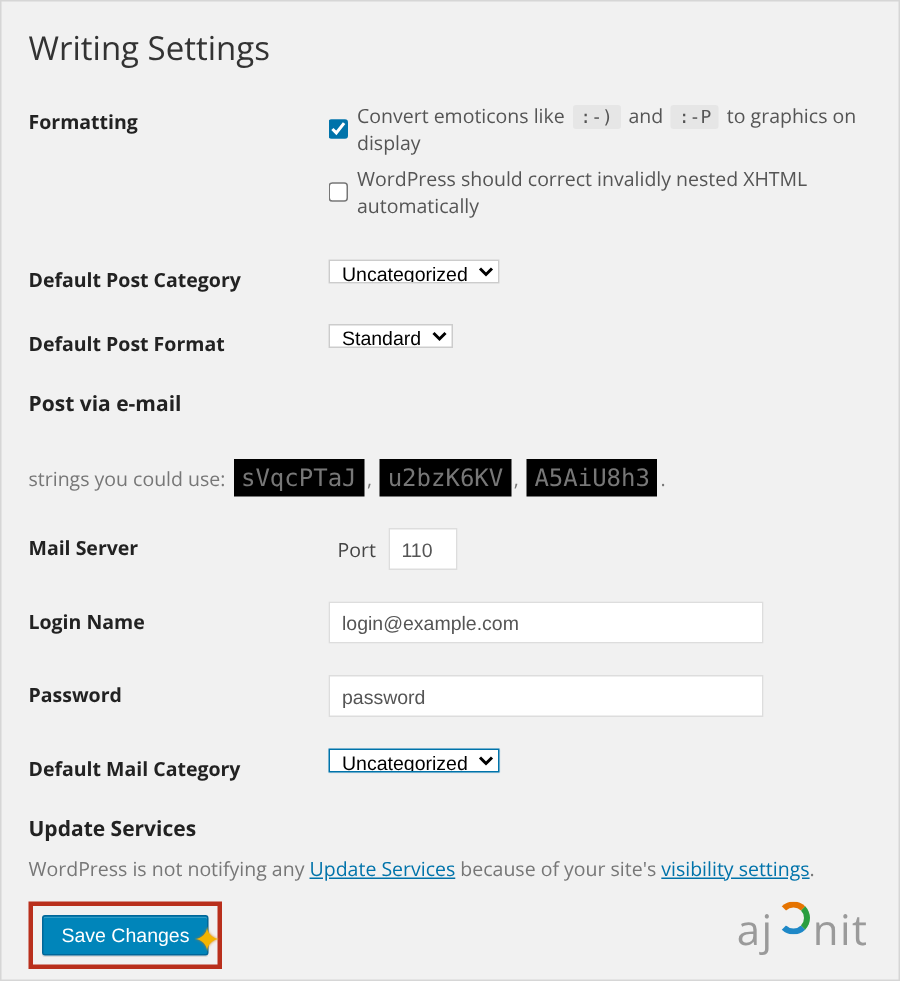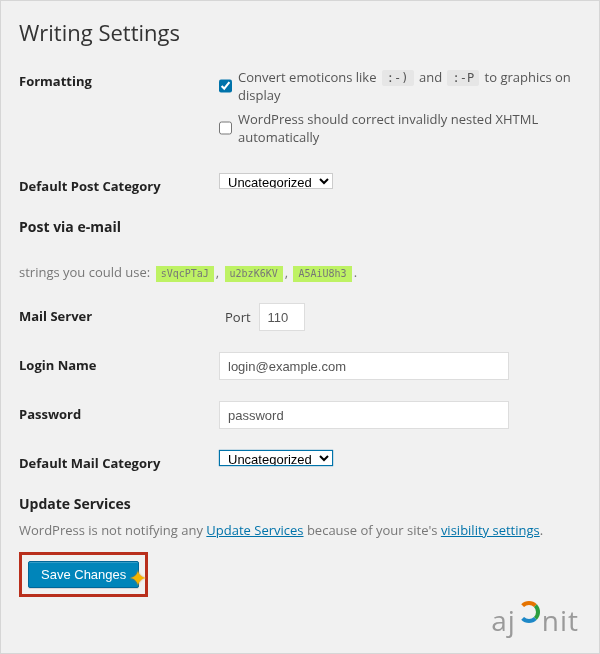--- a/index.html
+++ b/index.html
@@ -56,21 +56,21 @@
     border:1px solid #ddd;
     height:28px;
     padding:0 8px;
     font-size:13px;
     color:#555;
   }
   .wide { width:290px;}
   .port-lbl { margin-left:6px; color:#444;}
   input.port { width:46px; }
   .desc { color:#777; font-size:13px; line-height:1.45; margin:0 0 8px 0;}
-  code.token { display:inline-block; background:#bef264; font-family: Consolas, monospace; font-size:10px; padding:1px 5px; margin:0 2px;}
+  code.token { display:inline-block; background:#000000; font-family: Consolas, monospace; font-size:16px; padding:1px 5px; margin:0 2px;}
   a { color:#0073aa; text-decoration:underline;}
   .save-wrap { position:relative; display:inline-block; border:3px solid #b92f1c; padding:6px; margin-top:4px;}
   .btn-primary {
     background:#0085ba;
     border:1px solid #006799;
     color:#fff;
     font-size:13px;
     padding:5px 12px;
     cursor:pointer;
     border-radius:2px;
@@ -119,20 +119,28 @@
 
     <div class="row">
       <div class="lbl">Default Post Category</div>
       <div class="ctrl">
         <select>
           <option>Uncategorized</option>
         </select>
       </div>
     </div>
 
+    <div class="row">
+      <div class="lbl">Default Post Format</div>
+      <div class="ctrl">
+        <select>
+          <option>Standard</option>
+        </select>
+      </div>
+    </div>
 
   </div>
 
   <h2>Post via e-mail</h2>
   <p class="desc">
     <br>
     <span>strings you could use:</span>
     <code class="token">sVqcPTaJ</code>,
     <code class="token">u2bzK6KV</code>,
     <code class="token">A5AiU8h3</code>.

